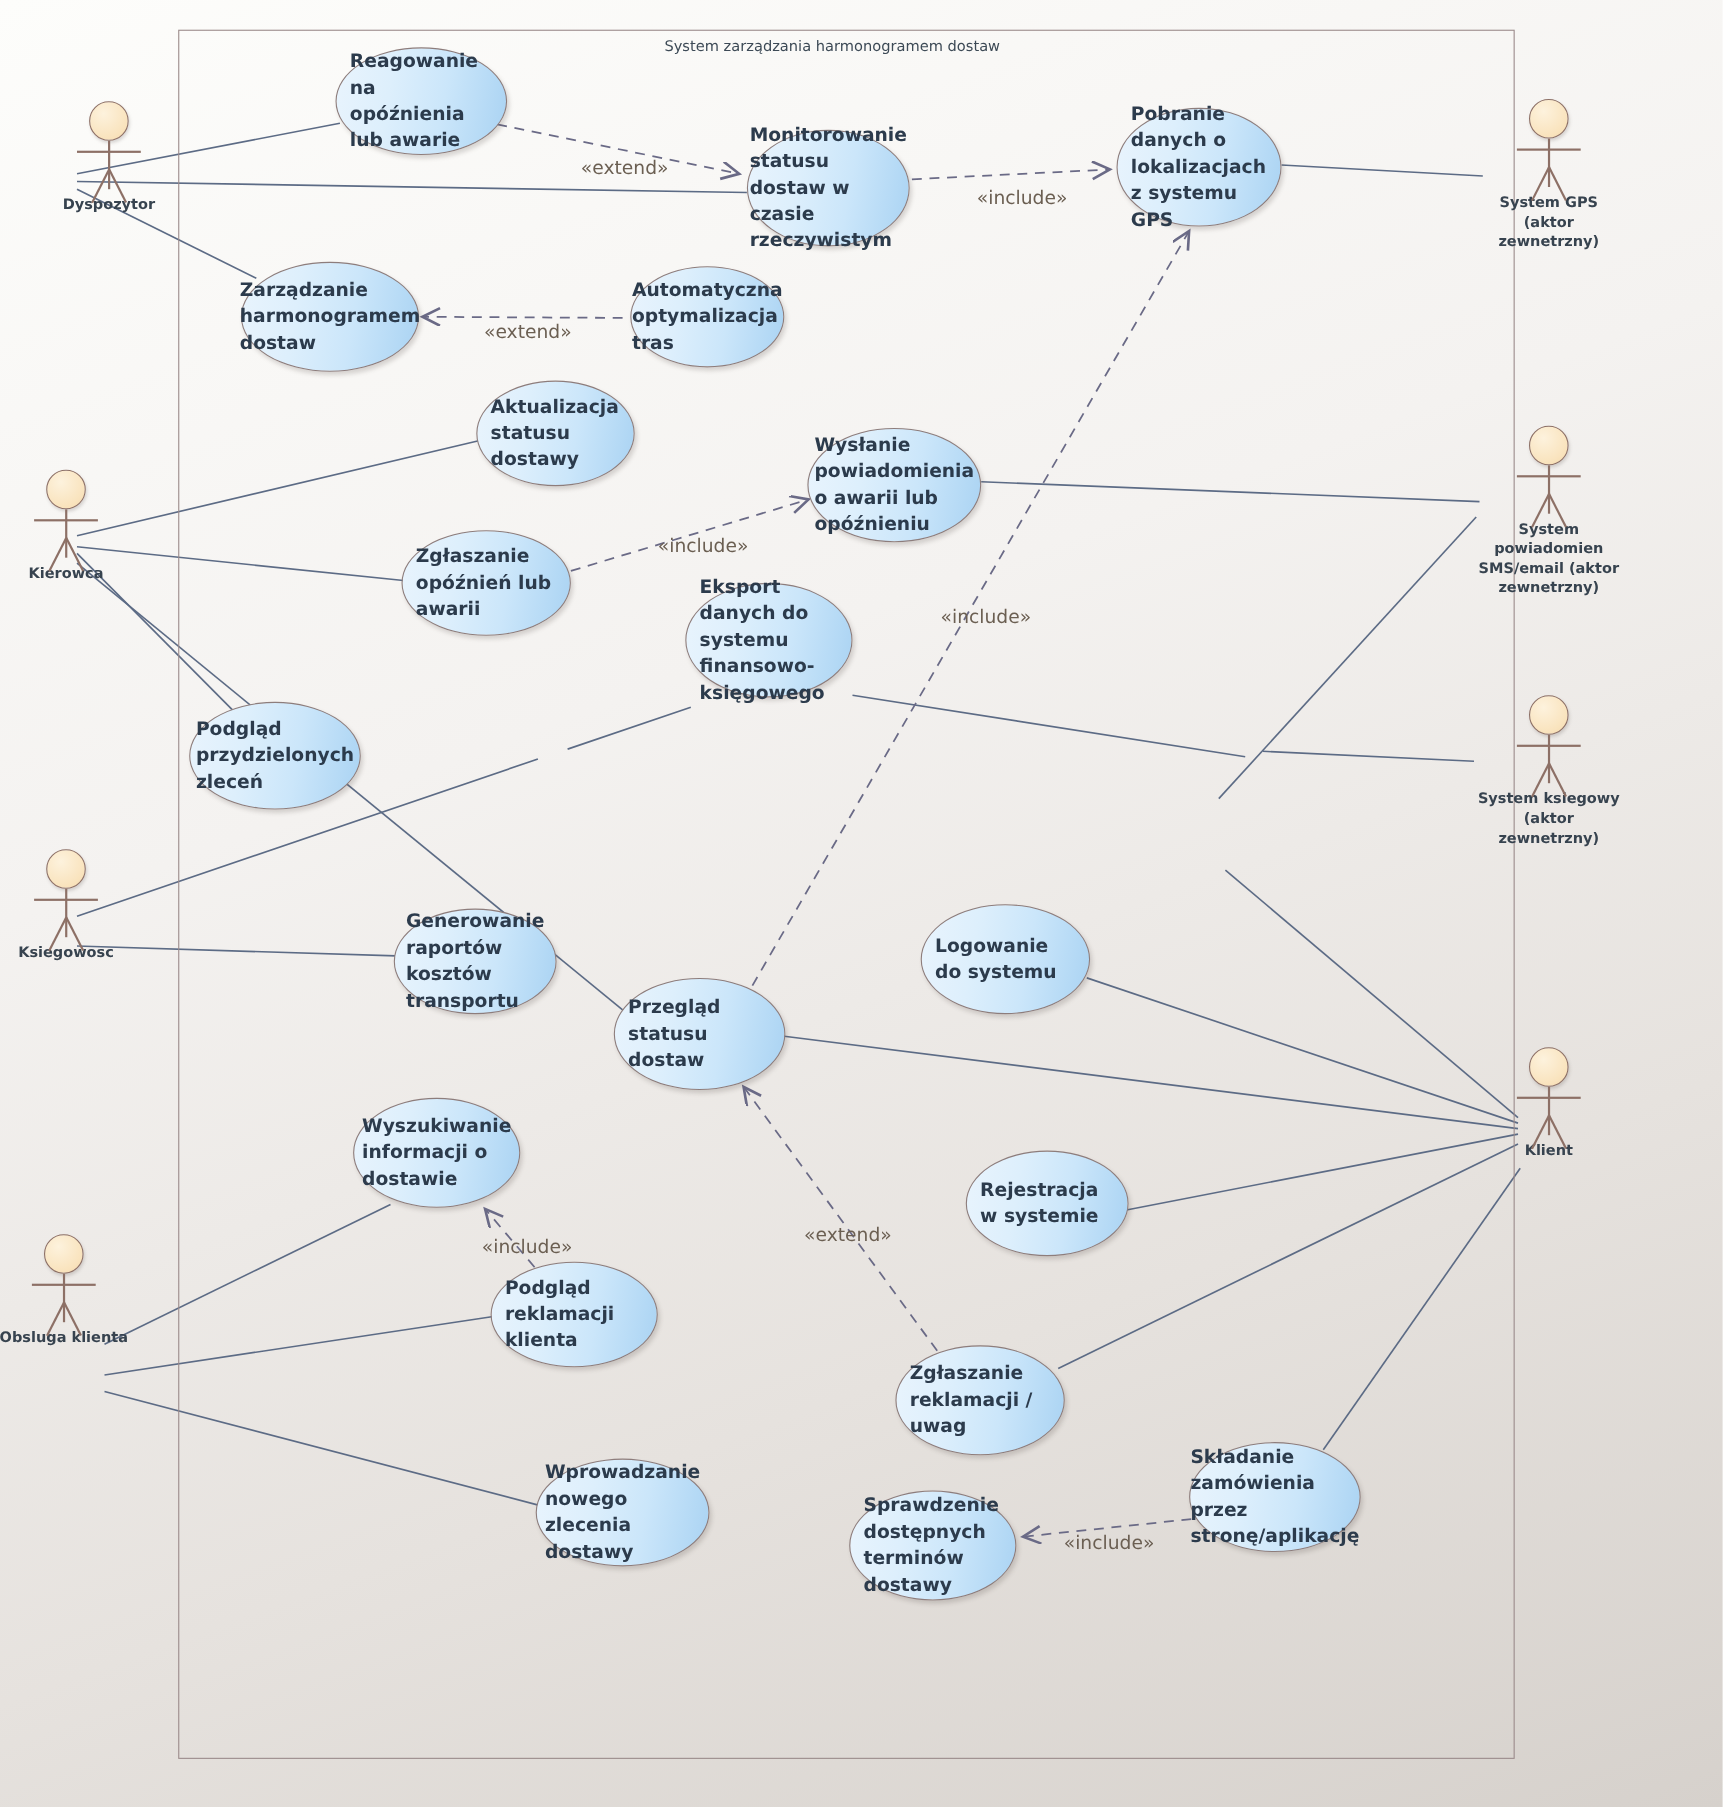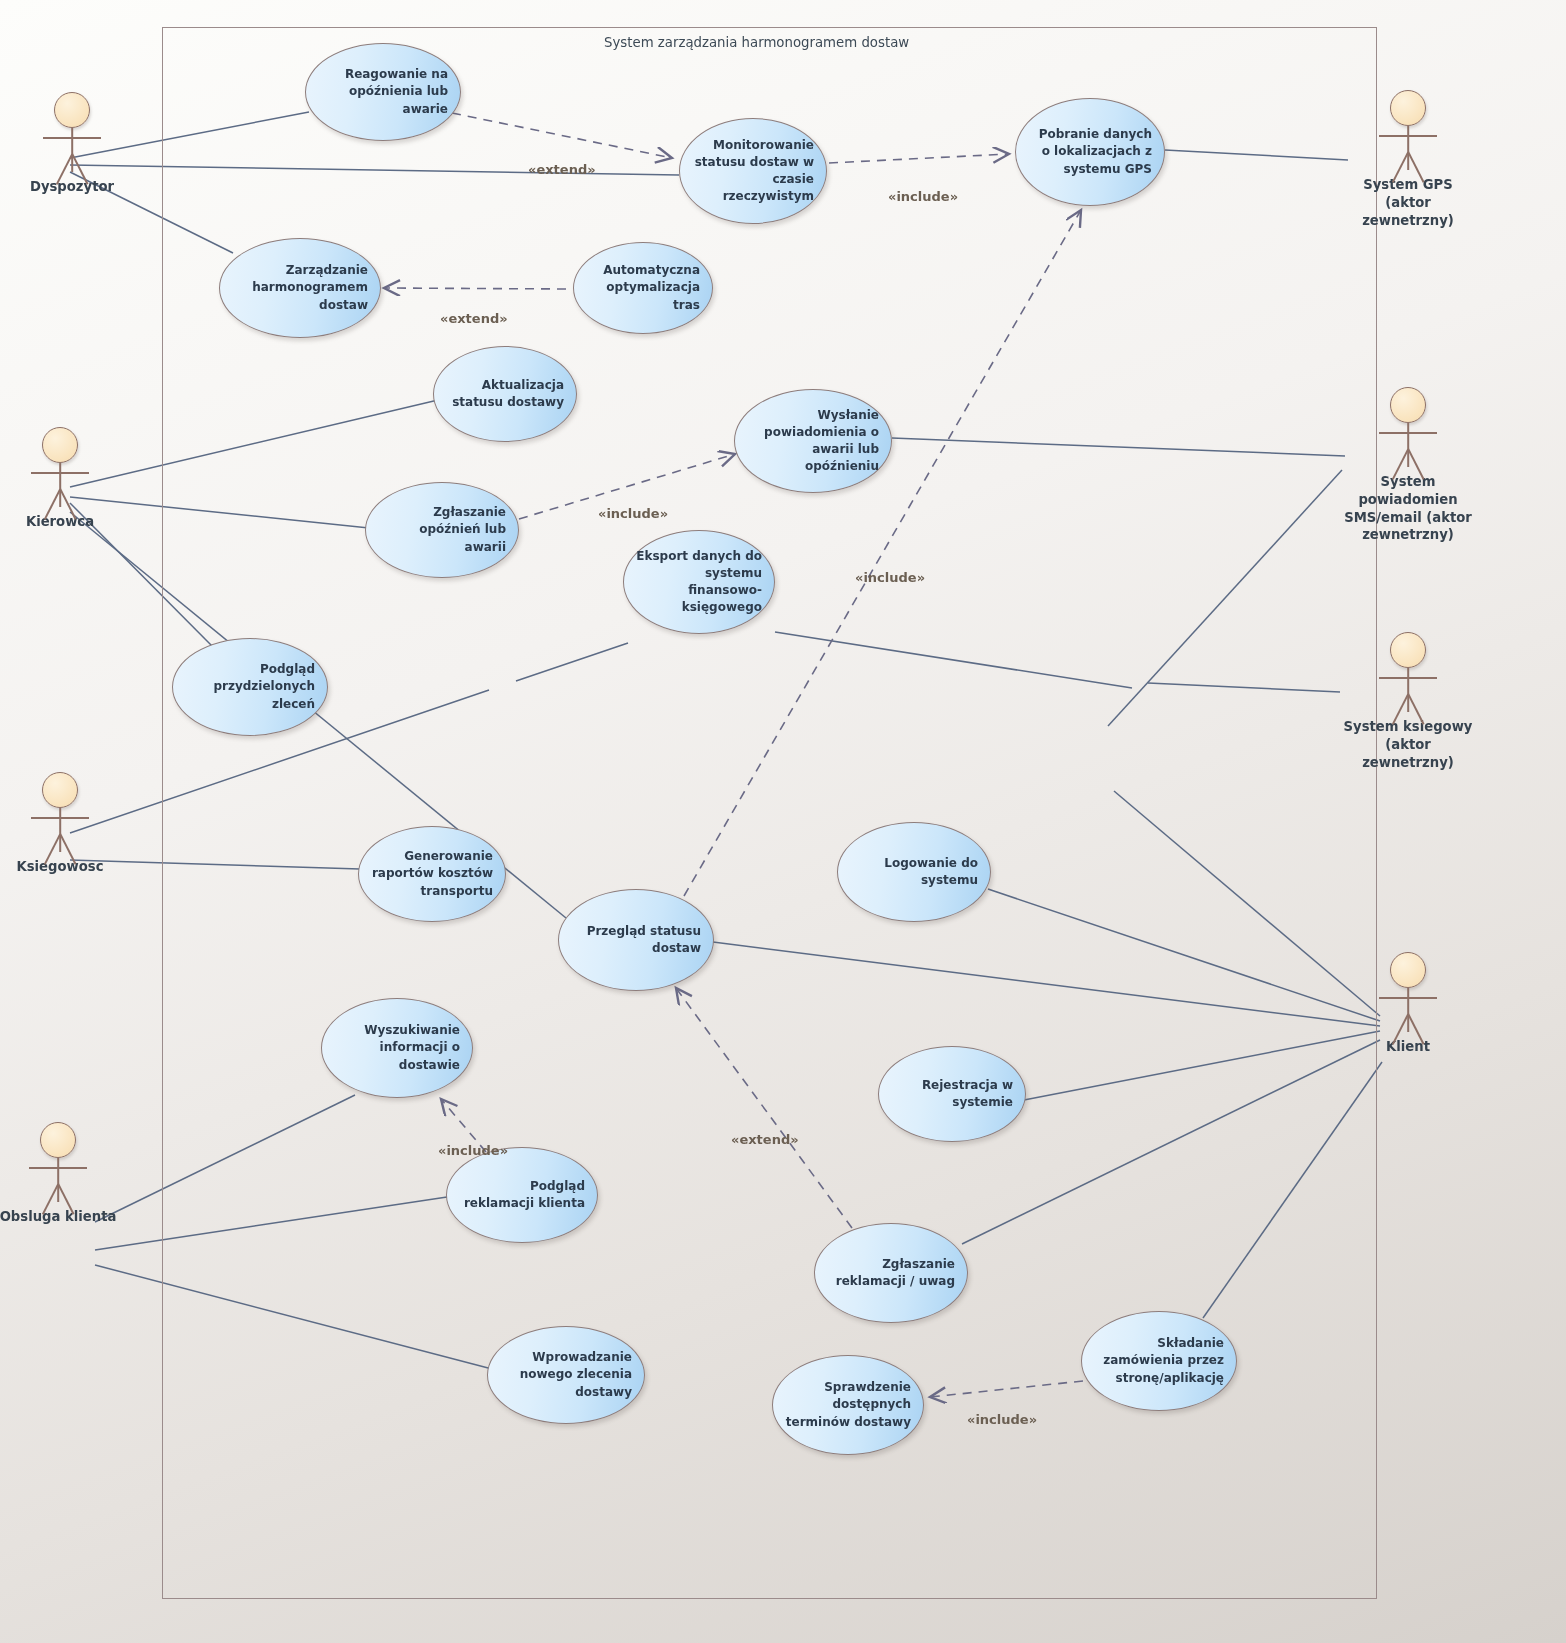--- a/index.html
+++ b/index.html
@@ -7,27 +7,27 @@
     width:1566px;height:1643px;
     font-family:"DejaVu Sans", sans-serif;
     background:linear-gradient(160deg,#fdfdfb 0%,#f4f2f0 38%,#e6e2de 70%,#d6d1cc 100%);
     overflow:hidden;
   }
   #stage{position:relative;width:1566px;height:1643px;}
   #wires{position:absolute;left:0;top:0;width:1566px;height:1643px;}
   .uc{
     position:absolute;
     display:flex;align-items:center;justify-content:center;
-    text-align:right;
+    text-align:left;
     border:1.3px solid #8d7d7c;
     border-radius:50%;
     background:linear-gradient(100deg,#e9f4fd 0%,#ddeffc 32%,#cbe6fa 62%,#b4d9f5 88%,#a9d2f2 100%);
     box-shadow:2px 3px 4px rgba(90,80,78,.22);
     color:#2c3b4c;
-    font-size:12px;
+    font-size:17px;
     font-weight:600;
     line-height:1.42;
     padding:0 12px;
     box-sizing:border-box;
   }
   .actor{position:absolute;width:120px;text-align:center;}
   .actor .figure{position:relative;height:92px;width:120px;}
   .actor .head{
     position:absolute;left:50%;top:2px;transform:translateX(-50%);
     width:34px;height:34px;border-radius:50%;
@@ -43,21 +43,21 @@
   .actor .name{
     margin-top:-4px;font-size:13.2px;font-weight:700;color:#37434f;line-height:1.35;
   }
   .sysbox{
     position:absolute;border:1.4px solid #9b8b8b;background:transparent;
   }
   .systitle{
     position:absolute;font-size:13.3px;color:#3d4a56;font-weight:400;white-space:nowrap;
   }
   .stereo{
-    position:absolute;font-size:13px;color:#6b5f52;font-weight:700;white-space:nowrap;margin-top:19px;
+    position:absolute;font-size:17px;color:#6b5f52;font-weight:400;white-space:nowrap;
   }
 </style>
 </head>
 <body>
 
 <div id="stage">
 
   <svg id="wires" viewBox="0 0 1566 1643">
     <defs>
       <marker id="openArrow" markerWidth="14" markerHeight="14" refX="11" refY="5" orient="auto">
@@ -134,21 +134,21 @@
 
   <div class="stereo" style="left:528px;top:143px;">«extend»</div>
   <div class="stereo" style="left:888px;top:170px;">«include»</div>
   <div class="stereo" style="left:440px;top:292px;">«extend»</div>
   <div class="stereo" style="left:598px;top:487px;">«include»</div>
   <div class="stereo" style="left:855px;top:551px;">«include»</div>
   <div class="stereo" style="left:438px;top:1124px;">«include»</div>
   <div class="stereo" style="left:731px;top:1113px;">«extend»</div>
   <div class="stereo" style="left:967px;top:1393px;">«include»</div>
 
-  <div class="actor" style="left:12px;top:90px;">
+  <div class="actor" style="left:0px;top:90px;padding-left:39px;">
     <div class="figure">
       <div class="head"></div>
       <div class="body"></div>
       <div class="arms"></div>
       <div class="legL"></div>
       <div class="legR"></div>
     </div>
     <div class="name">Dyspozytor</div>
   </div>
 

